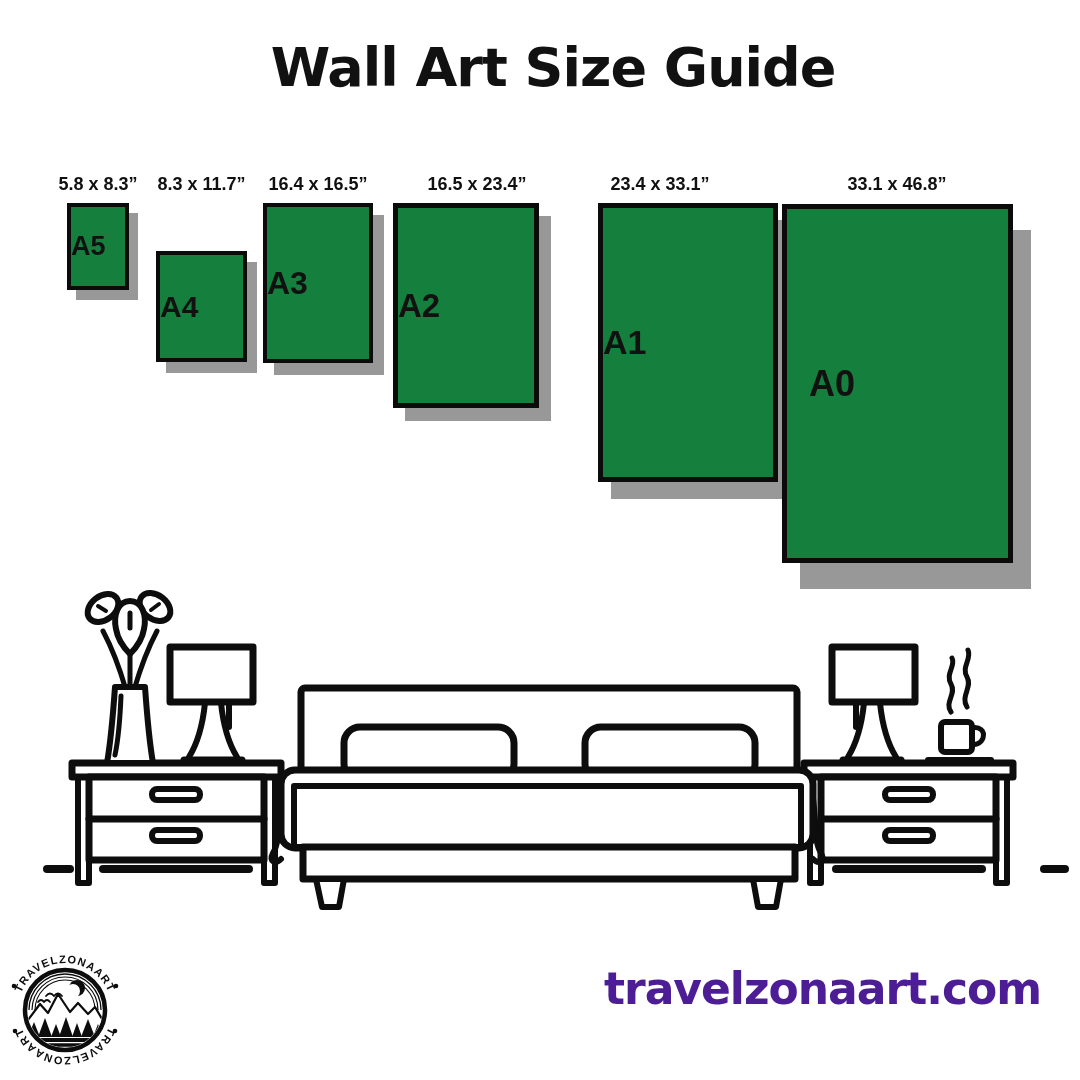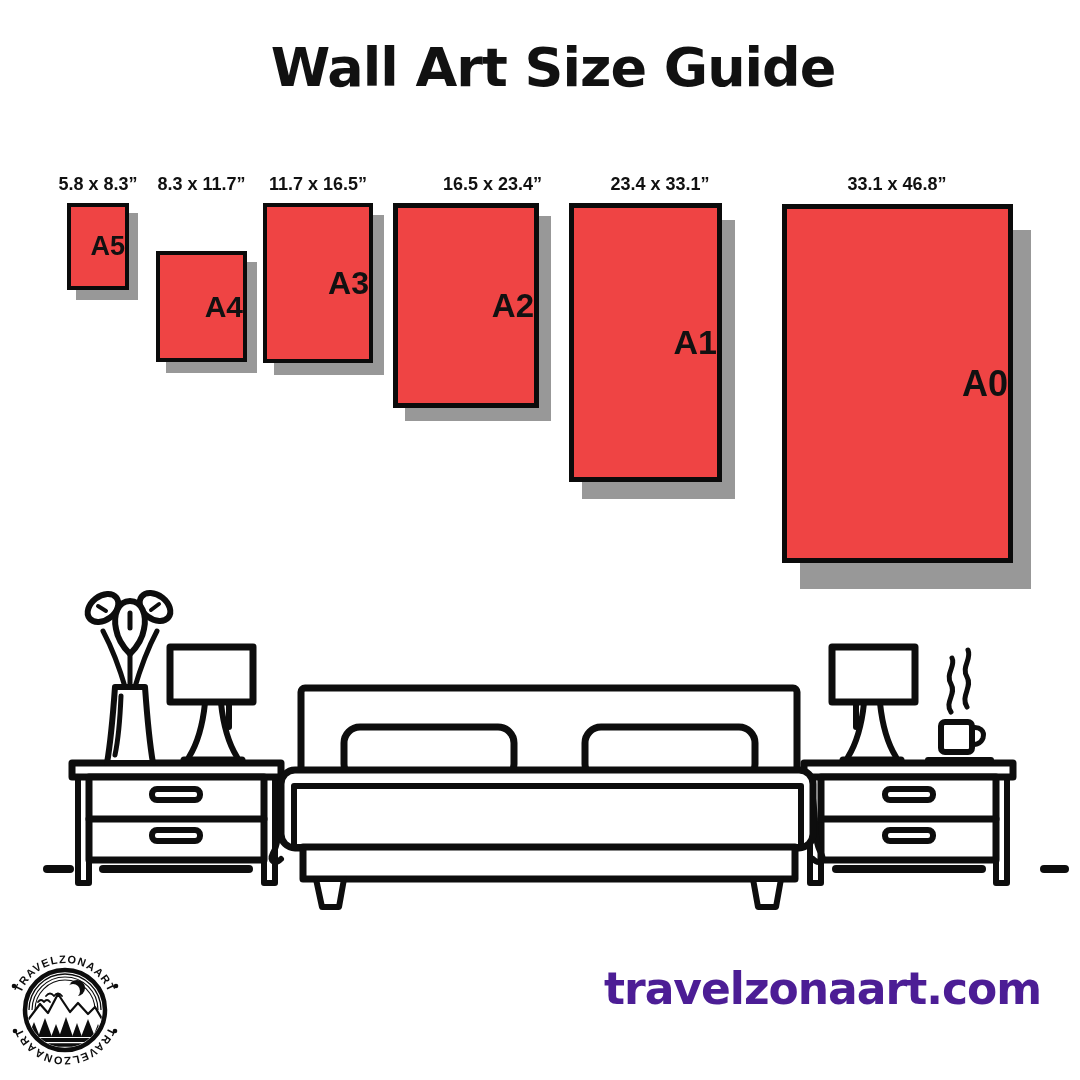--- a/index.html
+++ b/index.html
@@ -10,56 +10,56 @@
   .title{
     position:absolute;left:0;top:36px;width:1016px;text-align:center;
     font-family:"DejaVu Sans",sans-serif;font-weight:bold;font-size:54px;
     letter-spacing:-1px;color:#111;margin-left:45px;
   }
   .dim-label{
     position:absolute;top:172px;height:24px;line-height:24px;text-align:center;
     font-weight:bold;font-size:18px;white-space:nowrap;color:#111;
   }
   .paper{
-    position:absolute;background:#ef4444;border:4px solid #0b0b0b;
-    display:flex;align-items:center;justify-content:flex-end;box-sizing:border-box;
+    position:absolute;background:#15803d;border:4px solid #0b0b0b;
+    display:flex;align-items:center;justify-content:flex-start;box-sizing:border-box;
   }
   .paper span{font-weight:bold;color:#111;}
   .scene-svg,.logo-svg{position:absolute;left:0;top:0;}
   .website{
     position:absolute;left:570px;top:963px;width:505px;text-align:center;
     font-family:"DejaVu Sans",sans-serif;font-weight:bold;font-size:44px;
     letter-spacing:-1px;color:#4c1d95;
   }
 </style>
 </head>
 <body>
 
 <div class="title">Wall Art Size Guide</div>
 
 <div class="dim-label" style="left:36px;width:124px;">5.8 x 8.3”</div>
 <div class="dim-label" style="left:131px;width:141px;">8.3 x 11.7”</div>
-<div class="dim-label" style="left:243px;width:150px;">11.7 x 16.5”</div>
-<div class="dim-label" style="left:392px;width:150px;text-align:right;">16.5 x 23.4”</div>
+<div class="dim-label" style="left:243px;width:150px;">16.4 x 16.5”</div>
+<div class="dim-label" style="left:402px;width:150px;">16.5 x 23.4”</div>
 <div class="dim-label" style="left:585px;width:150px;">23.4 x 33.1”</div>
 <div class="dim-label" style="left:822px;width:150px;">33.1 x 46.8”</div>
 
 <div class="paper" style="left:67px;top:203px;width:62px;height:87px;box-shadow:9px 10px 0 #989898;">
   <span style="font-size:27px;">A5</span>
 </div>
 <div class="paper" style="left:156px;top:203px;width:91px;height:111px;box-shadow:10px 11px 0 #989898;margin-top:48px;">
   <span style="font-size:30px;">A4</span>
 </div>
 <div class="paper" style="left:263px;top:203px;width:110px;height:160px;box-shadow:11px 12px 0 #989898;">
   <span style="font-size:32px;">A3</span>
 </div>
 <div class="paper" style="left:393px;top:203px;width:146px;height:205px;border-width:5px;box-shadow:12px 13px 0 #989898;">
   <span style="font-size:33px;">A2</span>
 </div>
-<div class="paper" style="left:569px;top:203px;width:153px;height:279px;border-width:5px;box-shadow:13px 17px 0 #989898;">
+<div class="paper" style="left:598px;top:203px;width:180px;height:279px;border-width:5px;box-shadow:13px 17px 0 #989898;">
   <span style="font-size:34px;">A1</span>
 </div>
 <div class="paper" style="left:782px;top:204px;width:231px;height:359px;border-width:5px;box-shadow:18px 26px 0 #989898;">
   <span style="font-size:36px;margin-left:22px;">A0</span>
 </div>
 
 <svg class="scene-svg" width="1080" height="1080" viewBox="0 0 1080 1080">
   <g stroke="#0d0d0d" fill="none" stroke-linecap="round" stroke-linejoin="round">
 
     <line x1="47" y1="869" x2="70" y2="869" stroke-width="8"></line>

